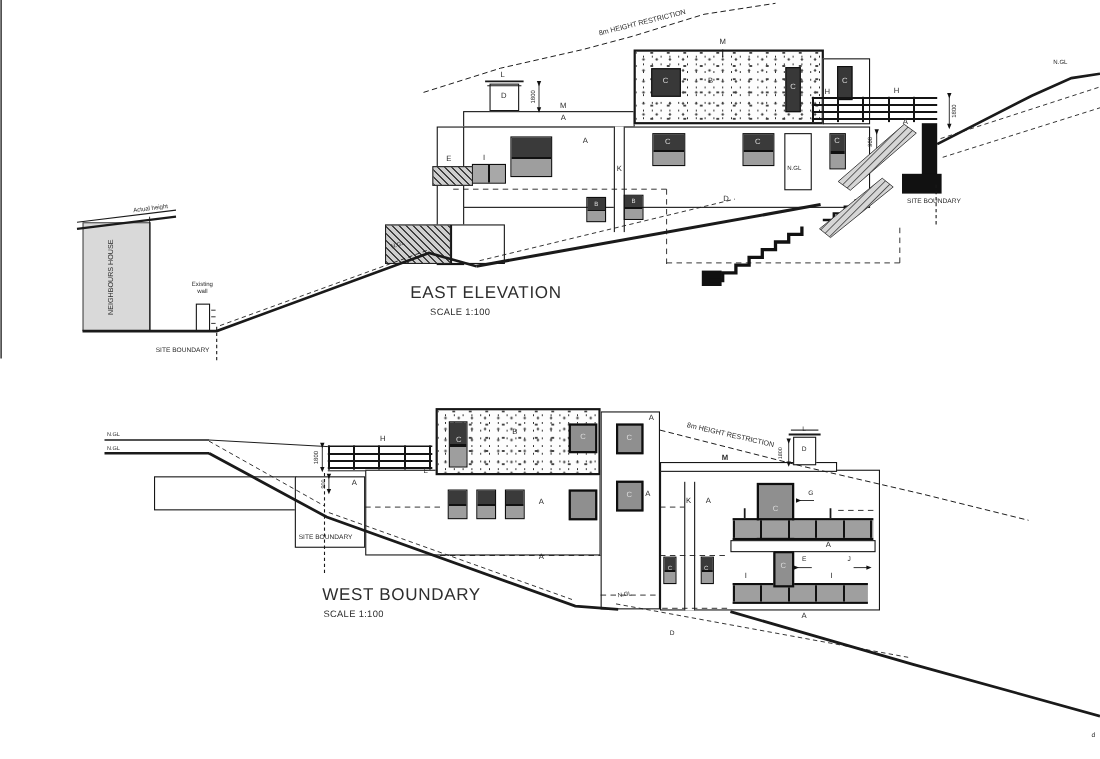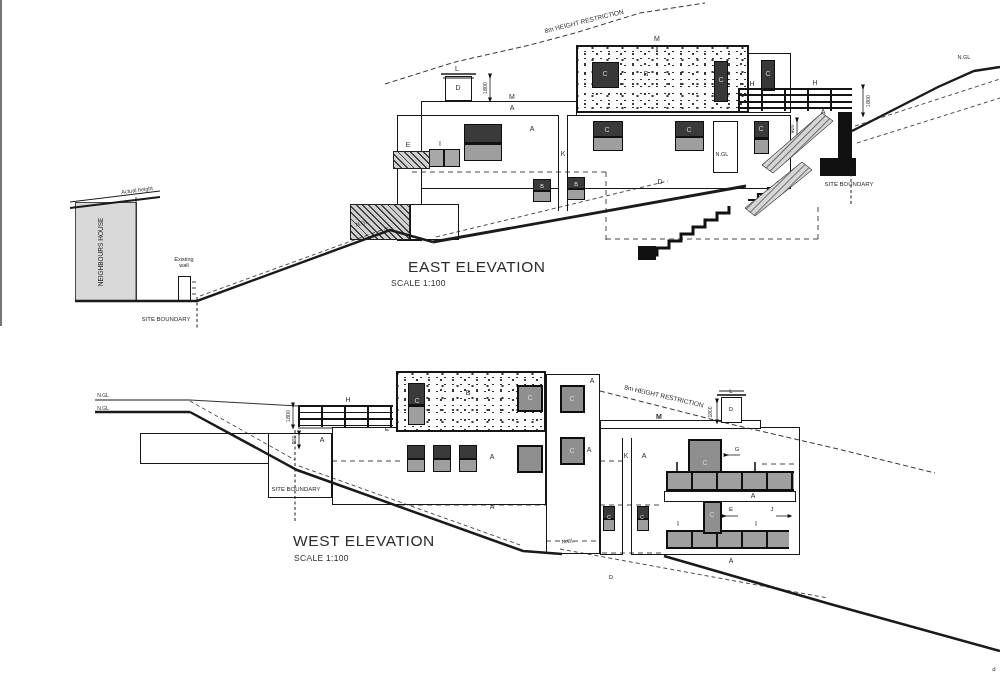--- a/index.html
+++ b/index.html
@@ -260,17 +260,17 @@
       <span class="ann" style="left: 731px; top: 509px; font-size: 6px; transform: translate(-50%, -50%);">E</span>
       <span class="ann" style="left: 772px; top: 509px; font-size: 6px; transform: translate(-50%, -50%);">J</span>
       <span class="ann" style="left: 492px; top: 457px; transform: translate(-50%, -50%);">A</span>
       <span class="ann" style="left: 492px; top: 507px; transform: translate(-50%, -50%);">A</span>
       <span class="ann" style="left: 731px; top: 561px; transform: translate(-50%, -50%);">A</span>
       <span class="ann" style="left: 611px; top: 577px; font-size: 6px; transform: translate(-50%, -50%);">D</span>
       <span class="ann" style="left: 568px; top: 541px; font-size: 5.5px; transform: translate(-50%, -50%) rotate(-8deg);">N.GL</span>
       <span class="ann" style="left: 994px; top: 669px; font-size: 6px; transform: translate(-50%, -50%);">d</span>
     </div>
 
-  <div class="title" style="left:408px;top:258px">EAST ELEVATION</div>
+  <div class="title" style="left:373px;top:258px">EAST ELEVATION</div>
   <div class="subtitle" style="left:391px;top:278px">SCALE 1:100</div>
-  <div class="title" style="left:293px;top:532px">WEST ELEVATION</div>
+  <div class="title" style="left:293px;top:532px">WEST BOUNDARY</div>
   <div class="subtitle" style="left:294px;top:553px">SCALE 1:100</div>
 </div>
 
 </body></html>

